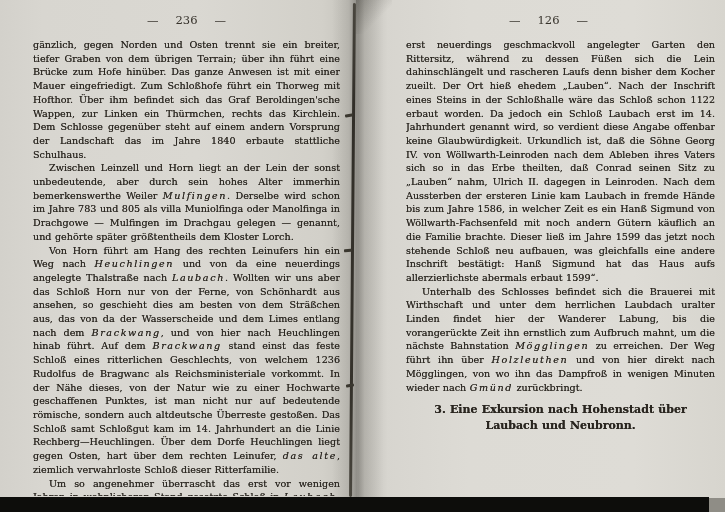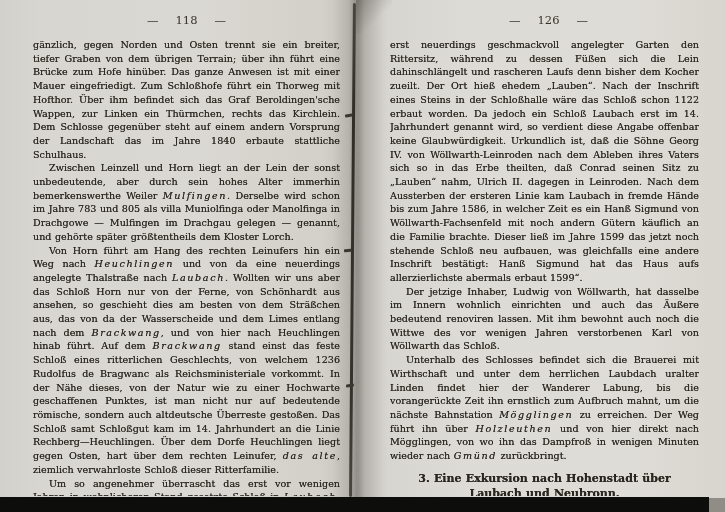--- a/index.html
+++ b/index.html
@@ -39,21 +39,21 @@
   }
   .header-left  { left:33px;  width:307px; }
   .header-right { left:36px; width:309px; }
   .text-block {
     position:absolute; top:38px; height:458px; overflow:hidden;
     font-size:9.6px; line-height:13.7px; text-align:justify;
     text-shadow:0 0 0.5px rgba(44,40,34,0.85);
     word-spacing:0.4px;
   }
   .text-left  { left:33px; width:307px; }
-  .text-right { left:32px; width:309px; }
+  .text-right { left:48px; width:309px; }
   .para { margin:0; }
   .para.indent { text-indent:16px; }
   .sp { letter-spacing:1.6px;font-style:italic; }
   .section-heading {
     font-weight:bold; text-align:center; text-indent:0;
     font-size:11px; line-height:15.5px; margin:8px 6px 8px 6px;
     color:#29251f;
   }
   .bottom-band  { position:absolute; left:0; top:497px; width:709px; height:15px; background:#0d0d0b; }
   .bottom-corner{ position:absolute; left:709px; top:498px; width:16px; height:14px; background:#8f8d86; }
@@ -64,40 +64,39 @@
   }
 </style>
 </head>
 <body>
 
 <div class="scan">
 
   <div class="page page-left">
     <div class="page-header header-left">
       <span>—</span>
-      <span>118</span>
+      <span>236</span>
       <span>—</span>
     </div>
     <div class="text-block text-left" id="left-text">
         <p class="para"><span>gänzlich, gegen Norden und Osten trennt sie ein breiter, tiefer Graben von dem übrigen Terrain; über ihn führt eine Brücke zum Hofe hinüber. Das ganze Anwesen ist mit einer Mauer eingefriedigt. Zum Schloßhofe führt ein Thorweg mit Hofthor. Über ihm befindet sich das Graf Beroldingen'sche Wappen, zur Linken ein Thürmchen, rechts das Kirchlein. Dem Schlosse gegenüber steht auf einem andern Vorsprung der Landschaft das im Jahre 1840 erbaute stattliche Schulhaus.</span></p>
         <p class="para indent"><span>Zwischen Leinzell und Horn liegt an der Lein der sonst unbedeutende, aber durch sein hohes Alter immerhin bemerkenswerthe Weiler </span><span class="sp">Mulfingen</span><span>. Derselbe wird schon im Jahre 783 und 805 als villa Muniolfinga oder Manolfinga in Drachgowe — Mulfingen im Drachgau gelegen — genannt, und gehörte später größtentheils dem Kloster Lorch.</span></p>
         <p class="para indent"><span>Von Horn führt am Hang des rechten Leinufers hin ein Weg nach </span><span class="sp">Heuchlingen</span><span> und von da eine neuerdings angelegte Thalstraße nach </span><span class="sp">Laubach</span><span>. Wollten wir uns aber das Schloß Horn nur von der Ferne, von Schönhardt aus ansehen, so geschieht dies am besten von dem Sträßchen aus, das von da der Wasserscheide und dem Limes entlang nach dem </span><span class="sp">Brackwang</span><span>, und von hier nach Heuchlingen hinab führt. Auf dem </span><span class="sp">Brackwang</span><span> stand einst das feste Schloß eines ritterlichen Geschlechts, von welchem 1236 Rudolfus de Bragwanc als Reichsministeriale vorkommt. In der Nähe dieses, von der Natur wie zu einer Hochwarte geschaffenen Punktes, ist man nicht nur auf bedeutende römische, sondern auch altdeutsche Überreste gestoßen. Das Schloß samt Schloßgut kam im 14. Jahrhundert an die Linie Rechberg—Heuchlingen. Über dem Dorfe Heuchlingen liegt gegen Osten, hart über dem rechten Leinufer, </span><span class="sp">das alte</span><span>, ziemlich verwahrloste Schloß dieser Ritterfamilie.</span></p>
         <p class="para indent"><span>Um so angenehmer überrascht das erst vor wenigen Jahren in wohnlicheren Stand gesetzte Schloß in </span><span class="sp">Laubach</span><span>. Die imposante Gruppe der Schloßgebäude mit herrlichen Thürmen, liegt äußerst malerisch auf einem Felsenvorsprung der hier zum Thal abfallenden sog. </span></p>
       </div>
   </div>
 
   <div class="page page-right">
     <div class="page-header header-right">
       <span>—</span>
       <span>126</span>
       <span>—</span>
     </div>
     <div class="text-block text-right" id="right-text">
         <p class="para"><span>erst neuerdings geschmackvoll angelegter Garten den Rittersitz, während zu dessen Füßen sich die Lein dahinschlängelt und rascheren Laufs denn bisher dem Kocher zueilt. Der Ort hieß ehedem „Lauben“. Nach der Inschrift eines Steins in der Schloßhalle wäre das Schloß schon 1122 erbaut worden. Da jedoch ein Schloß Laubach erst im 14. Jahrhundert genannt wird, so verdient diese Angabe offenbar keine Glaubwürdigkeit. Urkundlich ist, daß die Söhne Georg IV. von Wöllwarth-Leinroden nach dem Ableben ihres Vaters sich so in das Erbe theilten, daß Conrad seinen Sitz zu „Lauben“ nahm, Ulrich II. dagegen in Leinroden. Nach dem Aussterben der ersteren Linie kam Laubach in fremde Hände bis zum Jahre 1586, in welcher Zeit es ein Hanß Sigmund von Wöllwarth-Fachsenfeld mit noch andern Gütern käuflich an die Familie brachte. Dieser ließ im Jahre 1599 das jetzt noch stehende Schloß neu aufbauen, was gleichfalls eine andere Inschrift bestätigt: Hanß Sigmund hat das Haus aufs allerzierlichste abermals erbaut 1599“.</span></p>
-        <p class="para indent"><span>Der jetzige Inhaber, Ludwig von Wöllwarth, hat dasselbe im Innern wohnlich einrichten und auch das Äußere bedeutend renoviren lassen. Mit ihm bewohnt auch noch die Wittwe des vor wenigen Jahren verstorbenen Karl von Wöllwarth das Schloß.</span></p>
         <p class="para indent"><span>Unterhalb des Schlosses befindet sich die Brauerei mit Wirthschaft und unter dem herrlichen Laubdach uralter Linden findet hier der Wanderer Labung, bis die vorangerückte Zeit ihn ernstlich zum Aufbruch mahnt, um die nächste Bahnstation </span><span class="sp">Mögglingen</span><span> zu erreichen. Der Weg führt ihn über </span><span class="sp">Holzleuthen</span><span> und von hier direkt nach Mögglingen, von wo ihn das Dampfroß in wenigen Minuten wieder nach </span><span class="sp">Gmünd</span><span> zurückbringt.</span></p>
         <div class="section-heading">3. Eine Exkursion nach Hohenstadt über Laubach und Neubronn.</div>
       </div>
   </div>
 
   <div class="corner-curl"></div>
   <div class="gutter-shadow"></div>
   <div class="gutter-line"></div>
   <div class="stitch stitch-1"></div>
   <div class="stitch stitch-2"></div>

